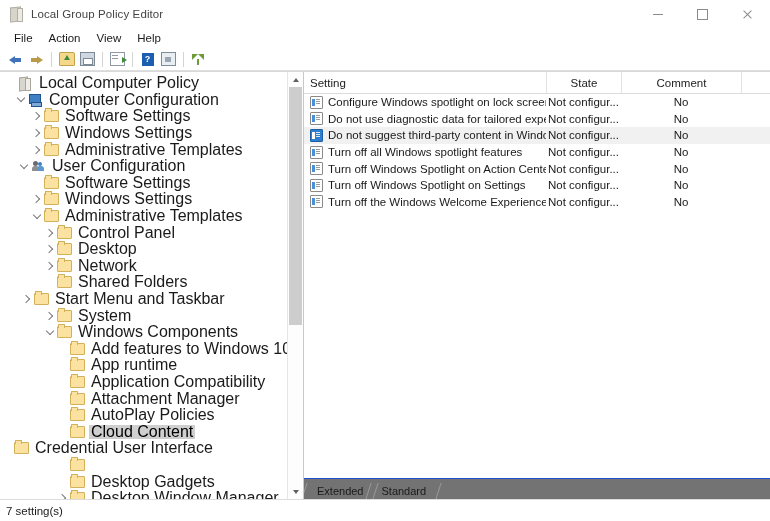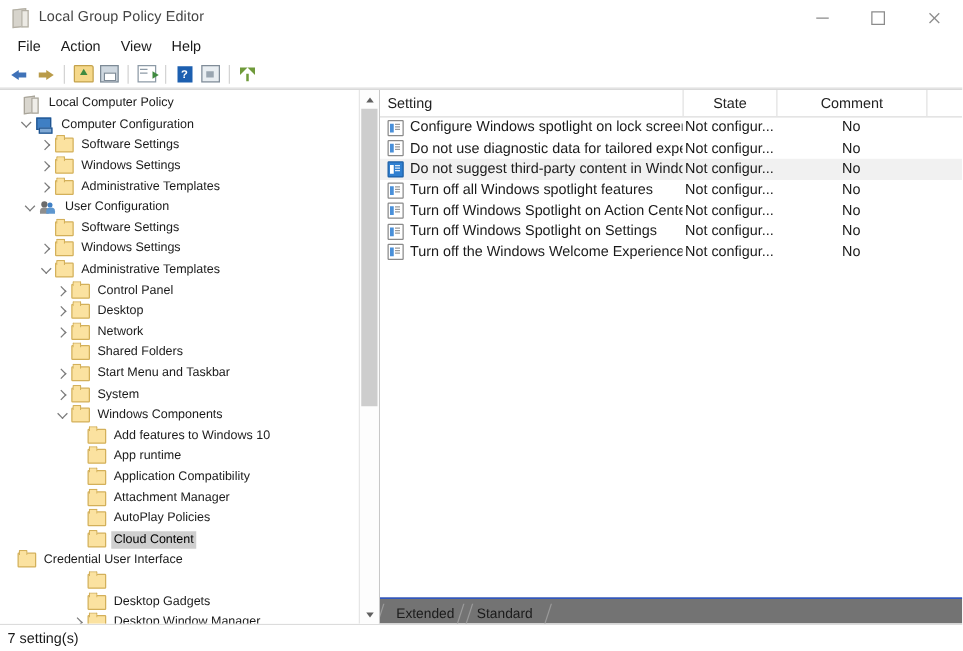--- a/index.html
+++ b/index.html
@@ -53,21 +53,21 @@
   .ic-win{width:13px;height:12px;background:#e9eef2;border:1px solid #808c98;position:relative;}
   .ic-win:after{content:"";position:absolute;left:3px;top:4px;width:6px;height:5px;background:#9aa6b1;}
   .ic-filter{width:13px;height:12px;position:relative;}
   .ic-filter:before{content:"";position:absolute;left:0;top:1px;border-left:6.5px solid #6f9a3a;border-right:6.5px solid #6f9a3a;border-bottom:6px solid transparent;}
   .ic-filter:after{content:"";position:absolute;left:5px;top:6px;width:2px;height:6px;background:#6f9a3a;}
 
   
   .body{flex:1;display:flex;overflow:hidden;border-top:1px solid #d9d9d9;}
   .leftpane{width:303px;flex:0 0 303px;display:flex;position:relative;border-right:1px solid #c8c8c8;background:#fff;}
   .tree{flex:1;overflow:hidden;position:relative;padding-top:3px;}
-  .node{height:16.6px;display:flex;align-items:center;white-space:nowrap;font-size:10px;color:#1a1a1a;}
+  .node{height:16.6px;display:flex;align-items:center;white-space:nowrap;font-size:16px;color:#1a1a1a;}
   .node .twisty{width:13px;flex:0 0 13px;display:flex;align-items:center;justify-content:center;}
   .chev{width:5px;height:5px;border-right:1.3px solid #7a7a7a;border-bottom:1.3px solid #7a7a7a;}
   .chev.closed{transform:rotate(-45deg);margin-left:-2px;}
   .chev.open{transform:rotate(45deg);margin-top:-3px;}
   .nodeicon{width:16px;flex:0 0 16px;display:flex;align-items:center;justify-content:center;margin-right:4px;}
   .folder{width:13px;height:10px;background:#fbe2a0;border:1px solid #d3b05a;border-radius:1px;position:relative;}
   .folder:before{content:"";position:absolute;left:0;top:-3px;width:5px;height:3px;background:#fbe2a0;border:1px solid #d3b05a;border-bottom:none;border-radius:1px 1px 0 0;}
   .bookicon{width:12px;height:13px;position:relative;}
   .bookicon .b1{position:absolute;left:0;top:0;width:7px;height:12px;background:#d9d6ce;border:1px solid #a9a59a;transform:skewY(-7deg);}
   .bookicon .b2{position:absolute;left:6px;top:1px;width:4px;height:11px;background:#efede8;border:1px solid #a9a59a;}
@@ -303,21 +303,21 @@
             </div>
             <span class="nodelabel">Network</span>
           </div>
           <div class="node" style="padding-left: 43px;">
             <div class="twisty"></div>
             <div class="nodeicon">
               <div class="folder"></div>
             </div>
             <span class="nodelabel">Shared Folders</span>
           </div>
-          <div class="node" style="padding-left: 43px;">
+          <div class="node" style="padding-left: 20px;">
             <div class="twisty">
               <div class="chev closed"></div>
             </div>
             <div class="nodeicon">
               <div class="folder"></div>
             </div>
             <span class="nodelabel">Start Menu and Taskbar</span>
           </div>
           <div class="node" style="padding-left: 43px;">
             <div class="twisty">

